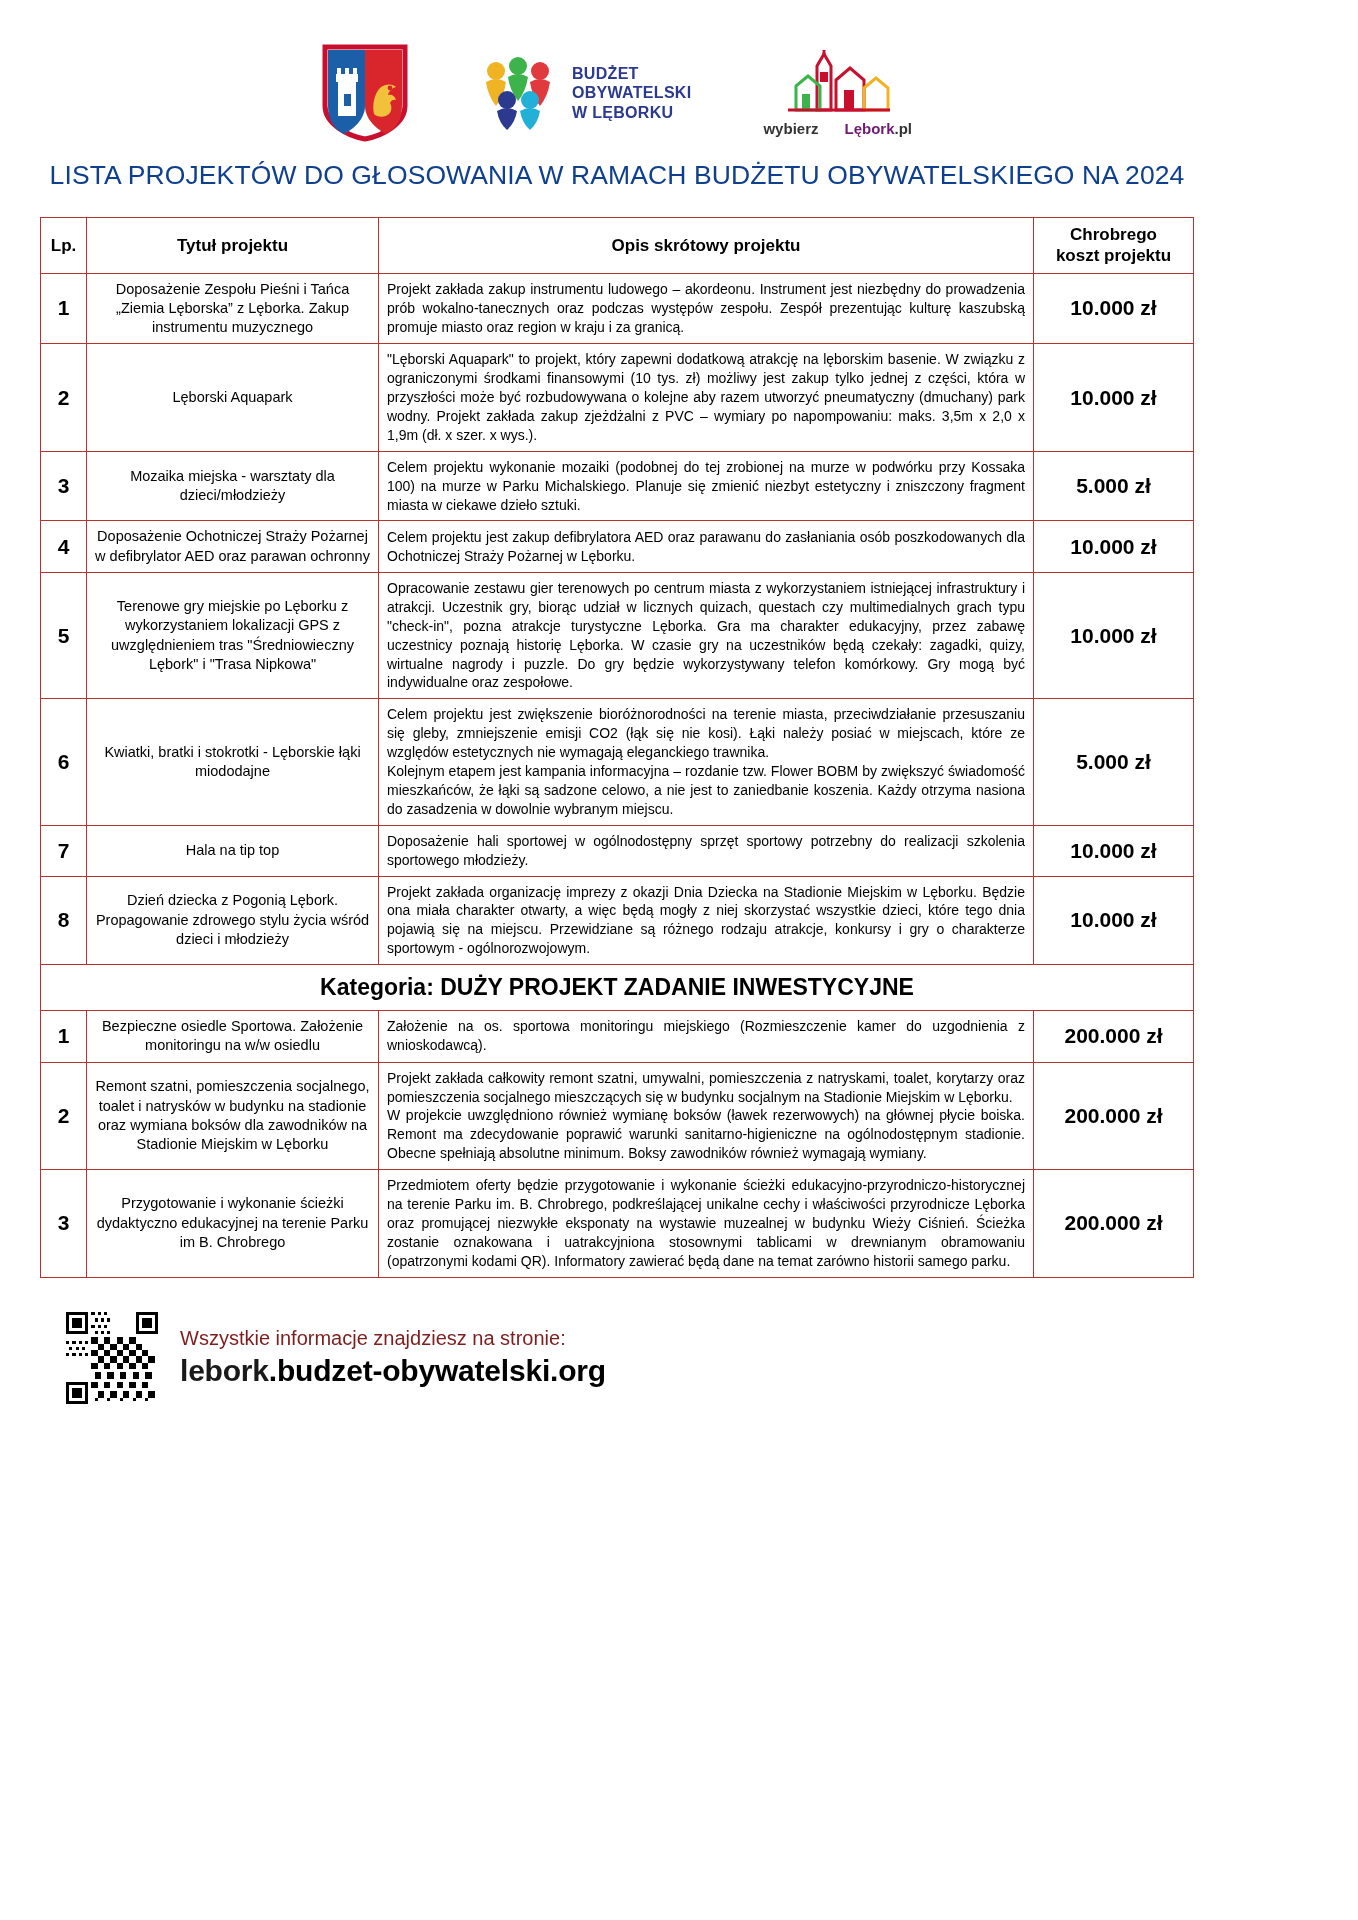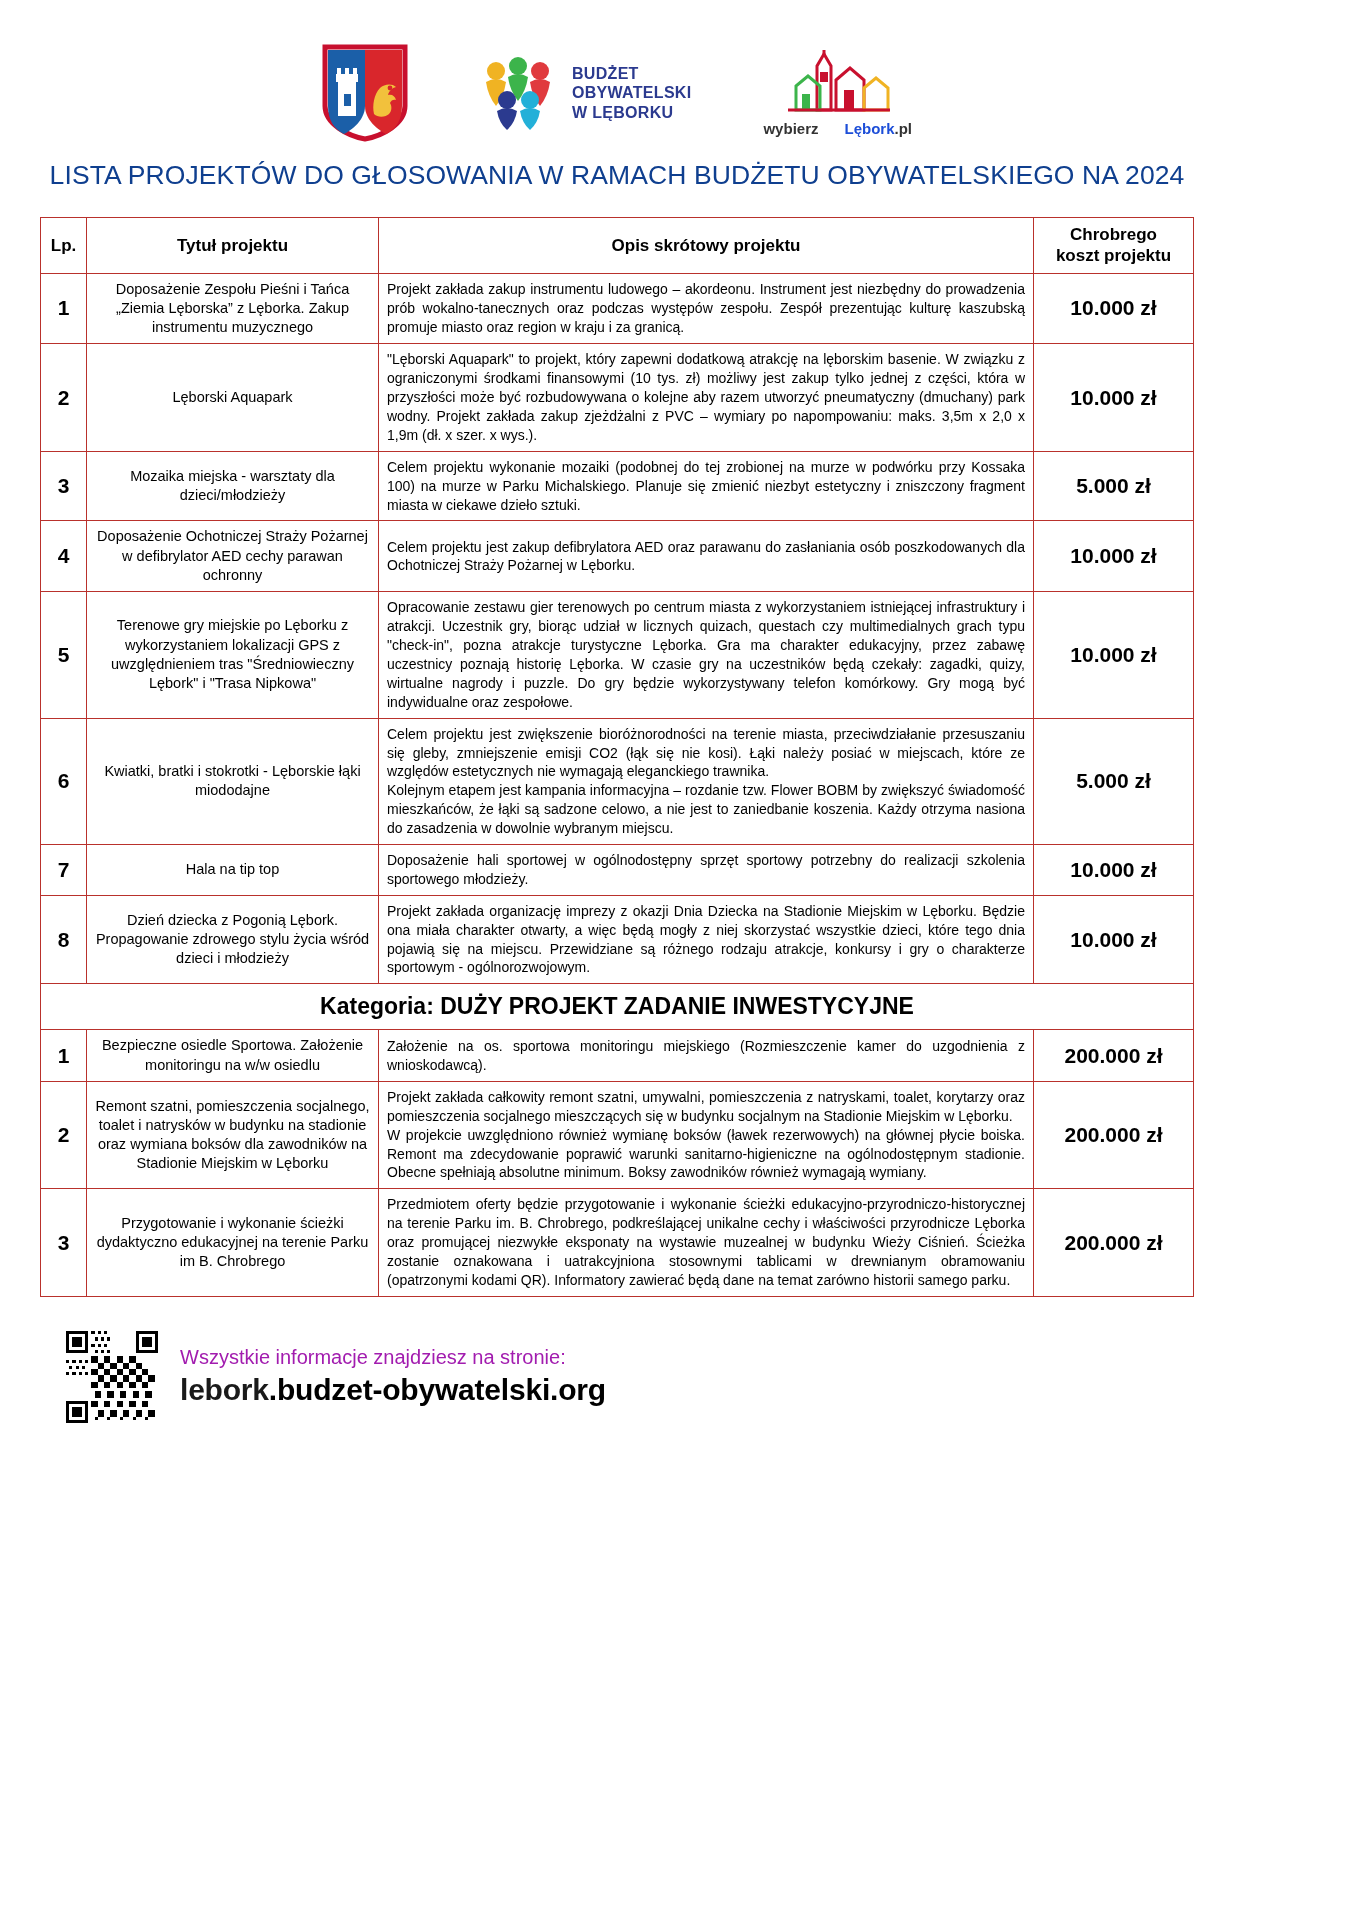--- a/index.html
+++ b/index.html
@@ -48,21 +48,21 @@
     font-size: 16px;
     line-height: 1.22;
     color: #2b3a8f;
     letter-spacing: .3px;
   }
   .bo-text span { display:block; }
 
   
   .wl-logo { display:flex; flex-direction:column; align-items:center; gap:4px; }
   .wl-text { font-size: 15px; font-weight: bold; color:#333; }
-  .wl-text b { color:#1d4ed8;padding-left:26px; }
+  .wl-text b { color:#701a75;padding-left:26px; }
 
   
   .doc-title {
     text-align: center;
     font-weight: normal;
     font-size: 26.5px;
     color: #0f3f8f;
     letter-spacing: .1px;
     margin: 6px 0 26px 0;
   }
@@ -129,21 +129,21 @@
     gap: 22px;
     margin-top: 34px;
     padding-left: 26px;
   }
   .qr {
     width: 92px; height: 92px;
     flex: 0 0 auto;
   }
   .footer-text .line1 {
     font-size: 20px;
-    color: #a21caf;
+    color: #7f1d1d;
     margin-bottom: 4px;
   }
   .footer-text .line2 {
     font-size: 30px;
     font-weight: bold;
     color: #1a1a1a;
     letter-spacing: -.2px;
   }
   .footer-text .line2 .dark { color: #000000; }
 </style>
@@ -261,21 +261,21 @@
         <tr>
           <td class="lp">3</td>
           <td class="ptitle">Mozaika miejska - warsztaty dla dzieci/młodzieży</td>
           <td class="pdesc">
             <p>Celem projektu wykonanie mozaiki (podobnej do tej zrobionej na murze w podwórku przy Kossaka 100) na murze w Parku Michalskiego. Planuje się zmienić niezbyt estetyczny i zniszczony fragment miasta w ciekawe dzieło sztuki.</p>
           </td>
           <td class="pcost">5.000 zł</td>
         </tr>
         <tr>
           <td class="lp">4</td>
-          <td class="ptitle">Doposażenie Ochotniczej Straży Pożarnej w defibrylator AED cechy parawan ochronny</td>
+          <td class="ptitle">Doposażenie Ochotniczej Straży Pożarnej w defibrylator AED oraz parawan ochronny</td>
           <td class="pdesc">
             <p>Celem projektu jest zakup defibrylatora AED oraz parawanu do zasłaniania osób poszkodowanych dla Ochotniczej Straży Pożarnej w Lęborku.</p>
           </td>
           <td class="pcost">10.000 zł</td>
         </tr>
         <tr>
           <td class="lp">5</td>
           <td class="ptitle">Terenowe gry miejskie po Lęborku z wykorzystaniem lokalizacji GPS z uwzględnieniem tras "Średniowieczny Lębork" i "Trasa Nipkowa"</td>
           <td class="pdesc">
             <p>Opracowanie zestawu gier terenowych po centrum miasta z wykorzystaniem istniejącej infrastruktury i atrakcji. Uczestnik gry, biorąc udział w licznych quizach, questach czy multimedialnych grach typu "check-in", pozna atrakcje turystyczne Lęborka. Gra ma charakter edukacyjny, przez zabawę uczestnicy poznają historię Lęborka. W czasie gry na uczestników będą czekały: zagadki, quizy, wirtualne nagrody i puzzle. Do gry będzie wykorzystywany telefon komórkowy. Gry mogą być indywidualne oraz zespołowe.</p>

